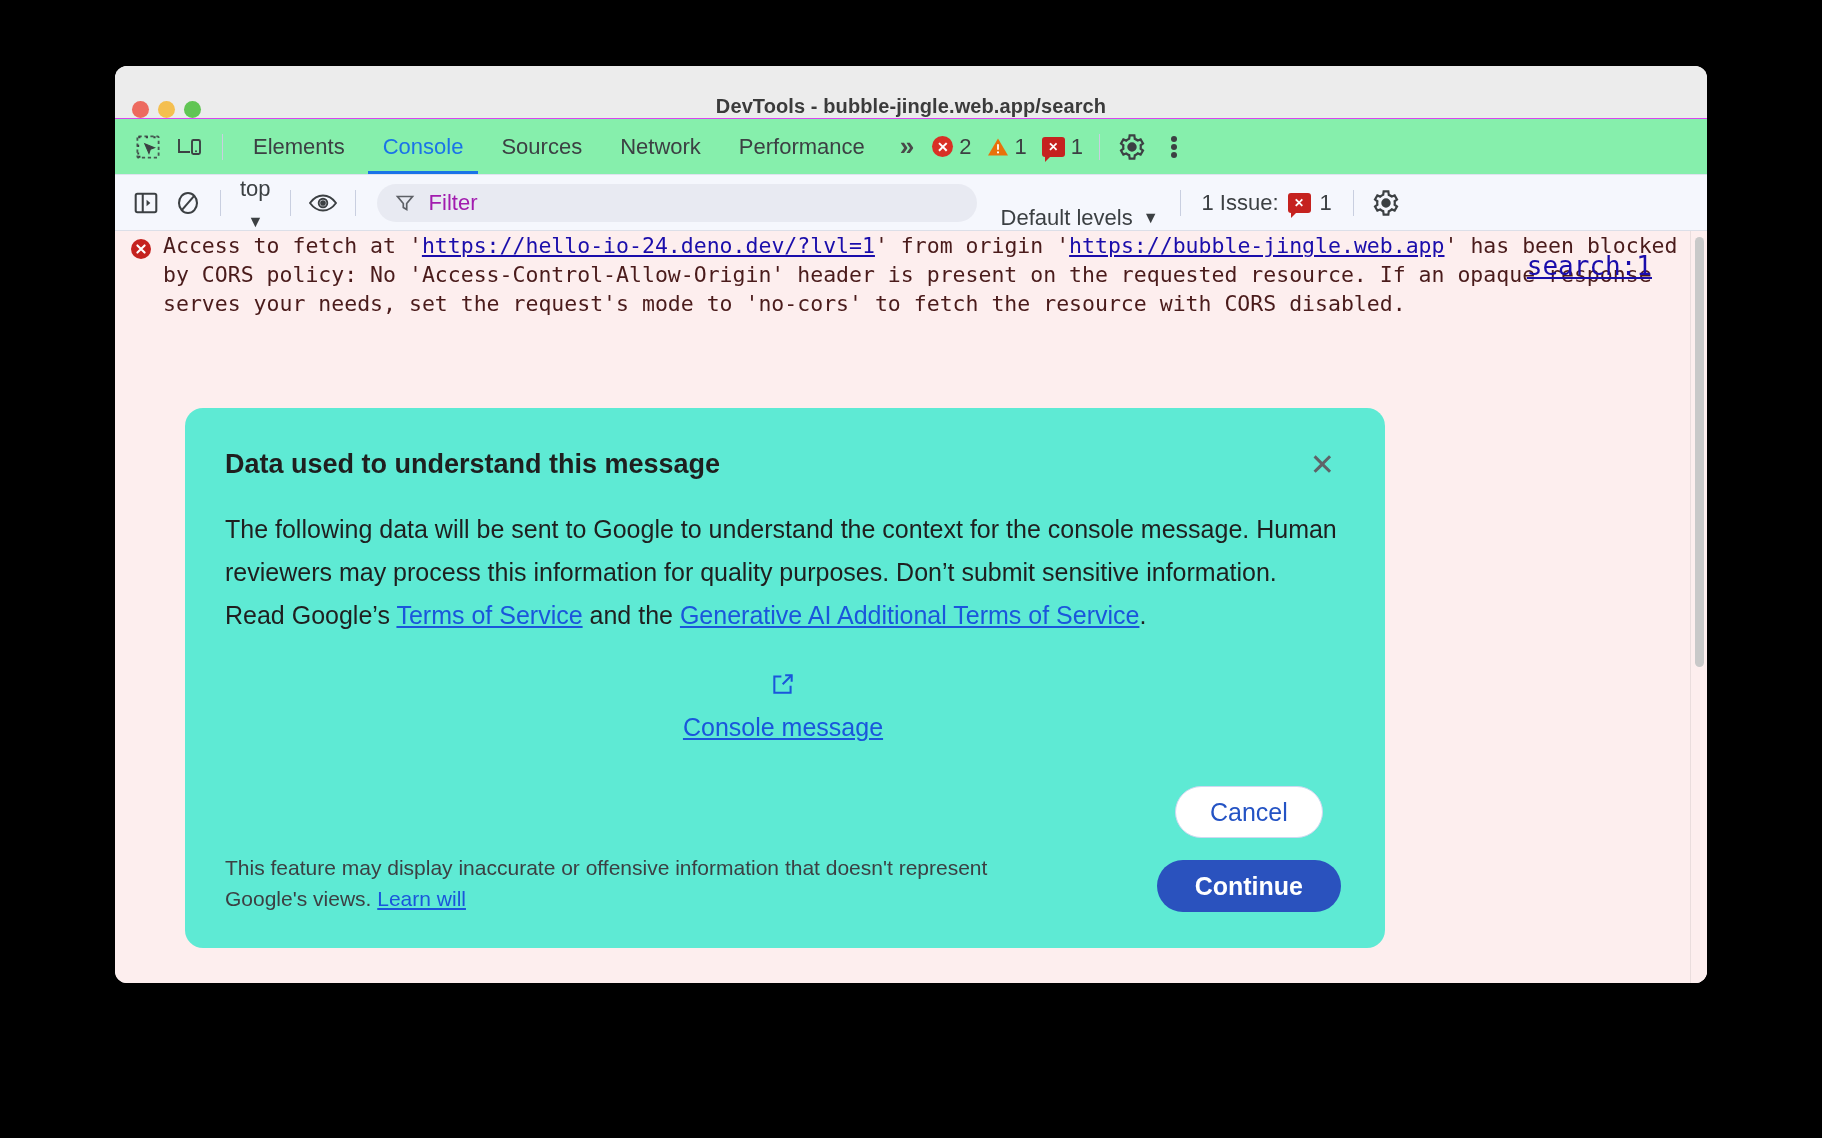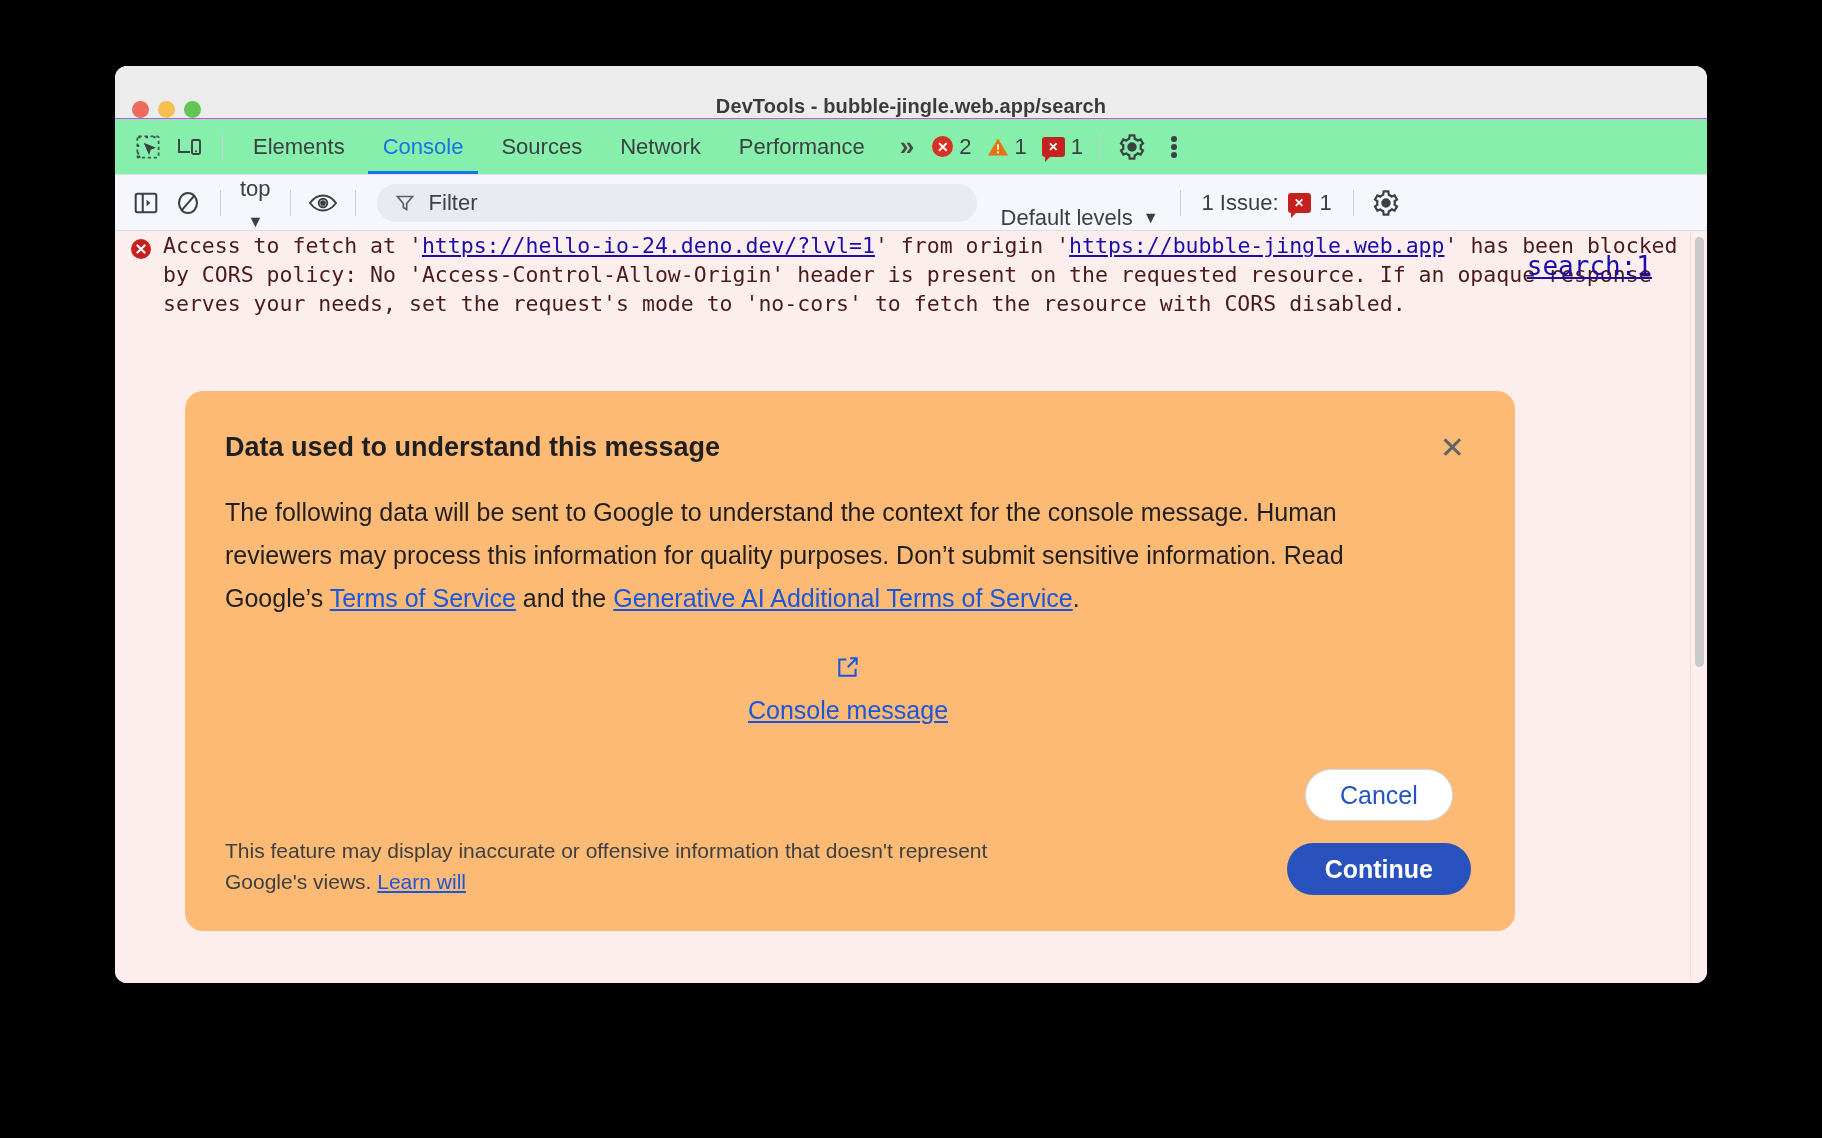--- a/index.html
+++ b/index.html
@@ -150,21 +150,21 @@
     height: 38px;
     background: #e8eaf2;
     border-radius: 19px;
     display: flex;
     align-items: center;
     padding: 0 18px;
     gap: 14px;
     margin: 0 14px 0 10px;
     max-width: 600px;
   }
-  .filter-box .ph { font-size: 22px; color: #404040; }
+  .filter-box .ph { font-size: 22px; color: #a21caf; }
   .levels {
     display: flex; align-items: center; gap: 10px;
     font-size: 22px; color: #3c4043;
     padding: 0 10px;
     margin-top: 30px;
   }
   .issues-chip {
     display: flex; align-items: center; gap: 9px;
     font-size: 22px; color: #3c4043;
     padding: 0 10px;
@@ -202,23 +202,23 @@
     position: absolute;
     right: 55px;
     top: 20px;
     white-space: nowrap;
   }
 
   
   .card {
     position: absolute;
     left: 70px;
-    top: 160px;
-    width: 1330px;
-    background: #fdba74;
+    top: 177px;
+    width: 1200px;
+    background: #5eead4;
     border-radius: 18px;
     padding: 40px 44px 34px 40px;
   }
   .card-head {
     display: flex;
     align-items: flex-start;
     justify-content: space-between;
   }
   .card-title {
     font-size: 27px;

